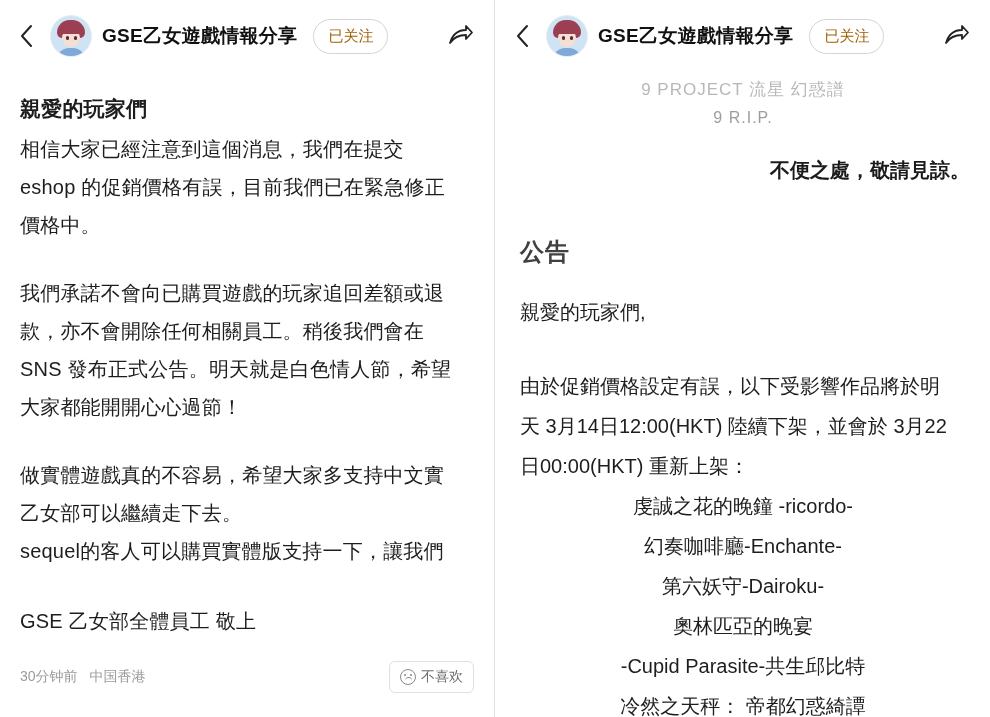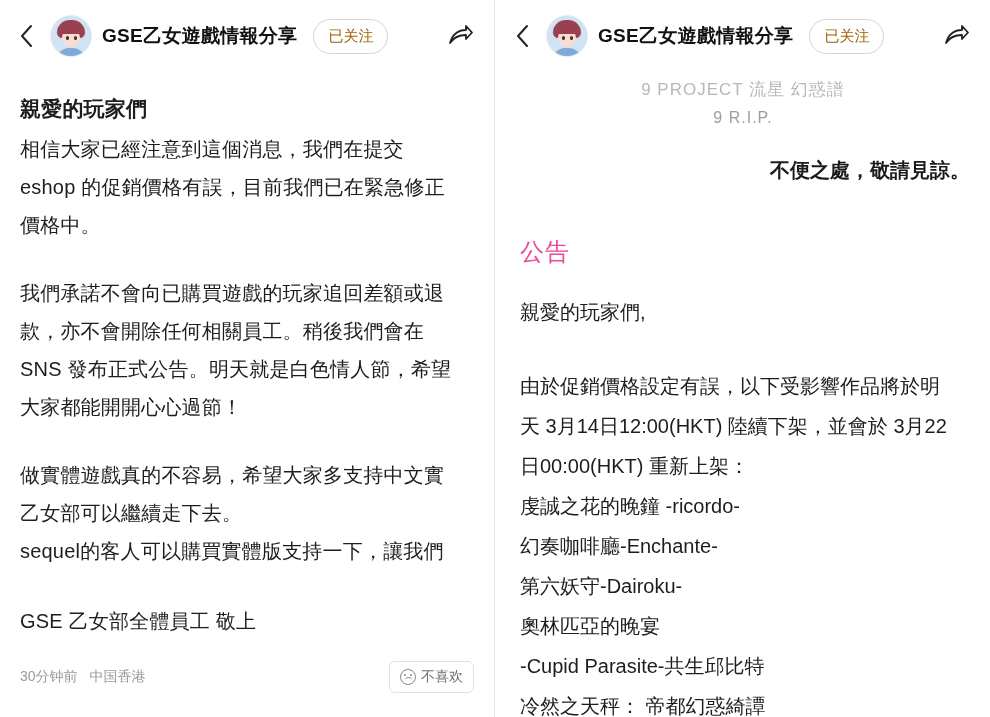--- a/index.html
+++ b/index.html
@@ -233,34 +233,34 @@
     margin-top: 22px;
     font-size: 20px;
     font-weight: 600;
     color: #1b1b1b;
     text-align: right;
     line-height: 32px;
   }
   .notice-title {
     margin: 46px 0 0 0;
     font-size: 24px;
-    font-weight: 400;
+    font-weight: 700;
     letter-spacing: 1px;
-    color: #ec4899;
+    color: #404040;
   }
   .right-body {
     padding: 0 24px;
     font-size: 20px;
     line-height: 40px;
     color: #1d1d1d;
   }
   .right-body .greet { margin-top: 20px; }
   .right-body .gap { height: 34px; }
   .game-list { margin-top: 0; }
-  .game-list div { white-space: nowrap; }
+  .game-list div { white-space: nowrap; text-align: center; }
 </style>
 </head>
 <body>
 
 <div class="screen">
 
   <div class="pane left">
 
     <div class="header">
       <div class="back-icon">

